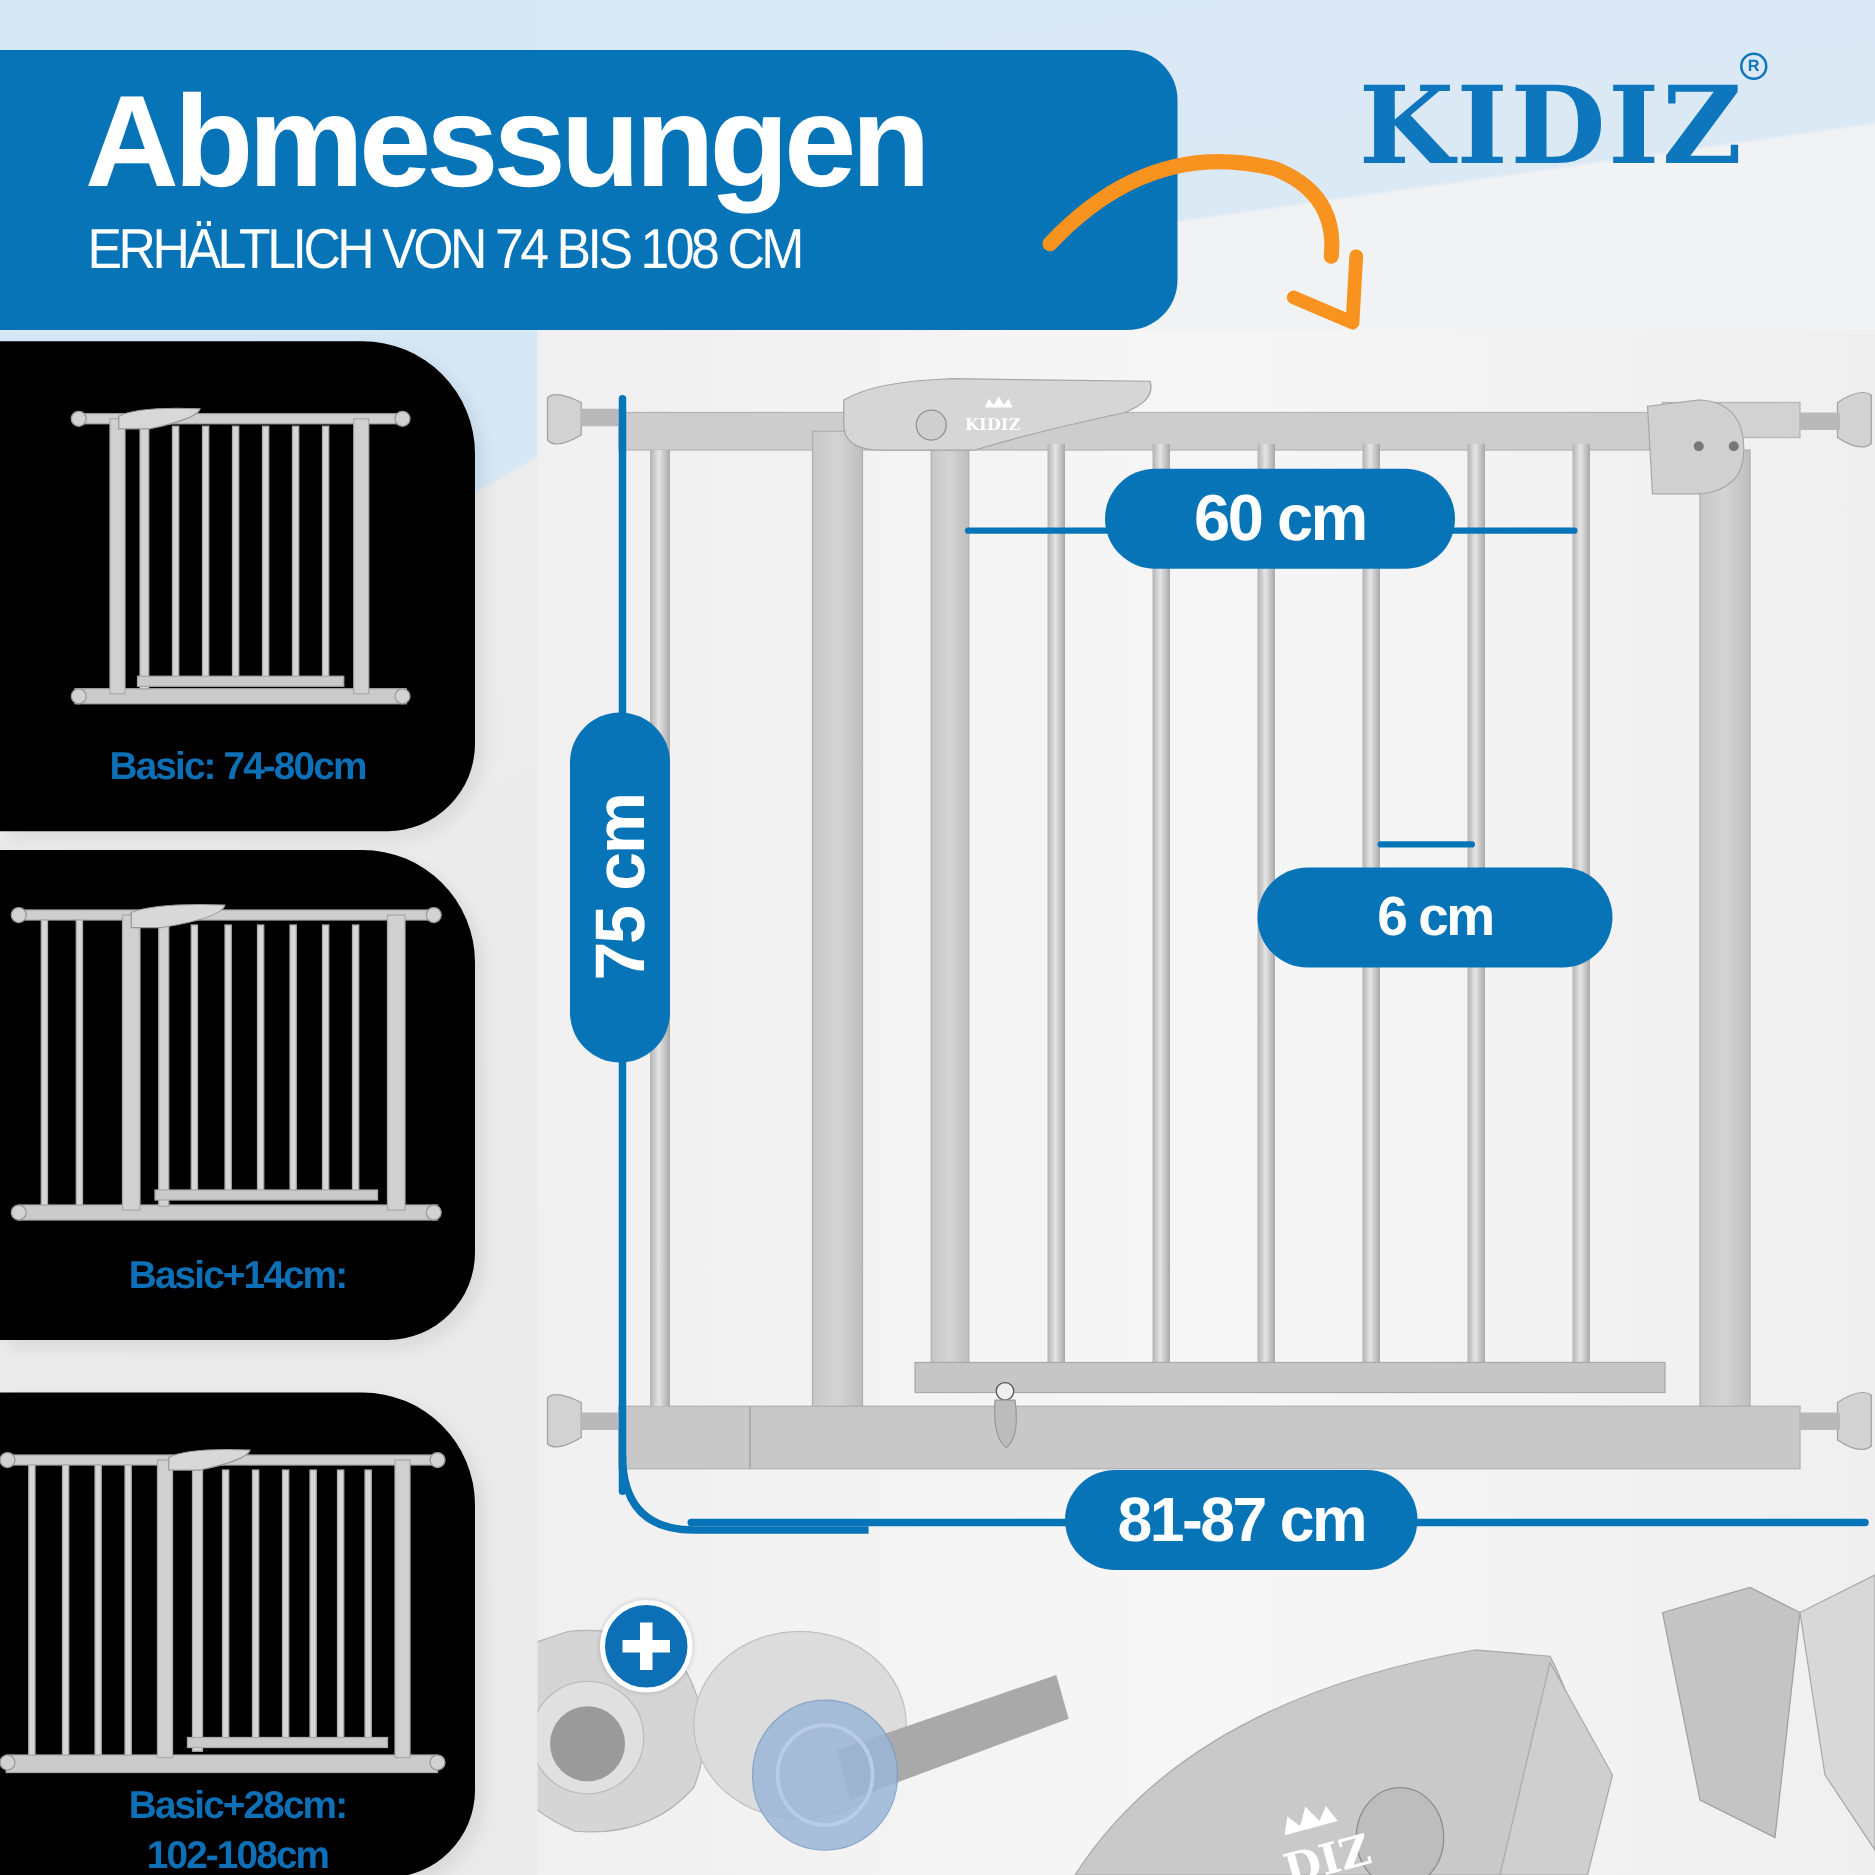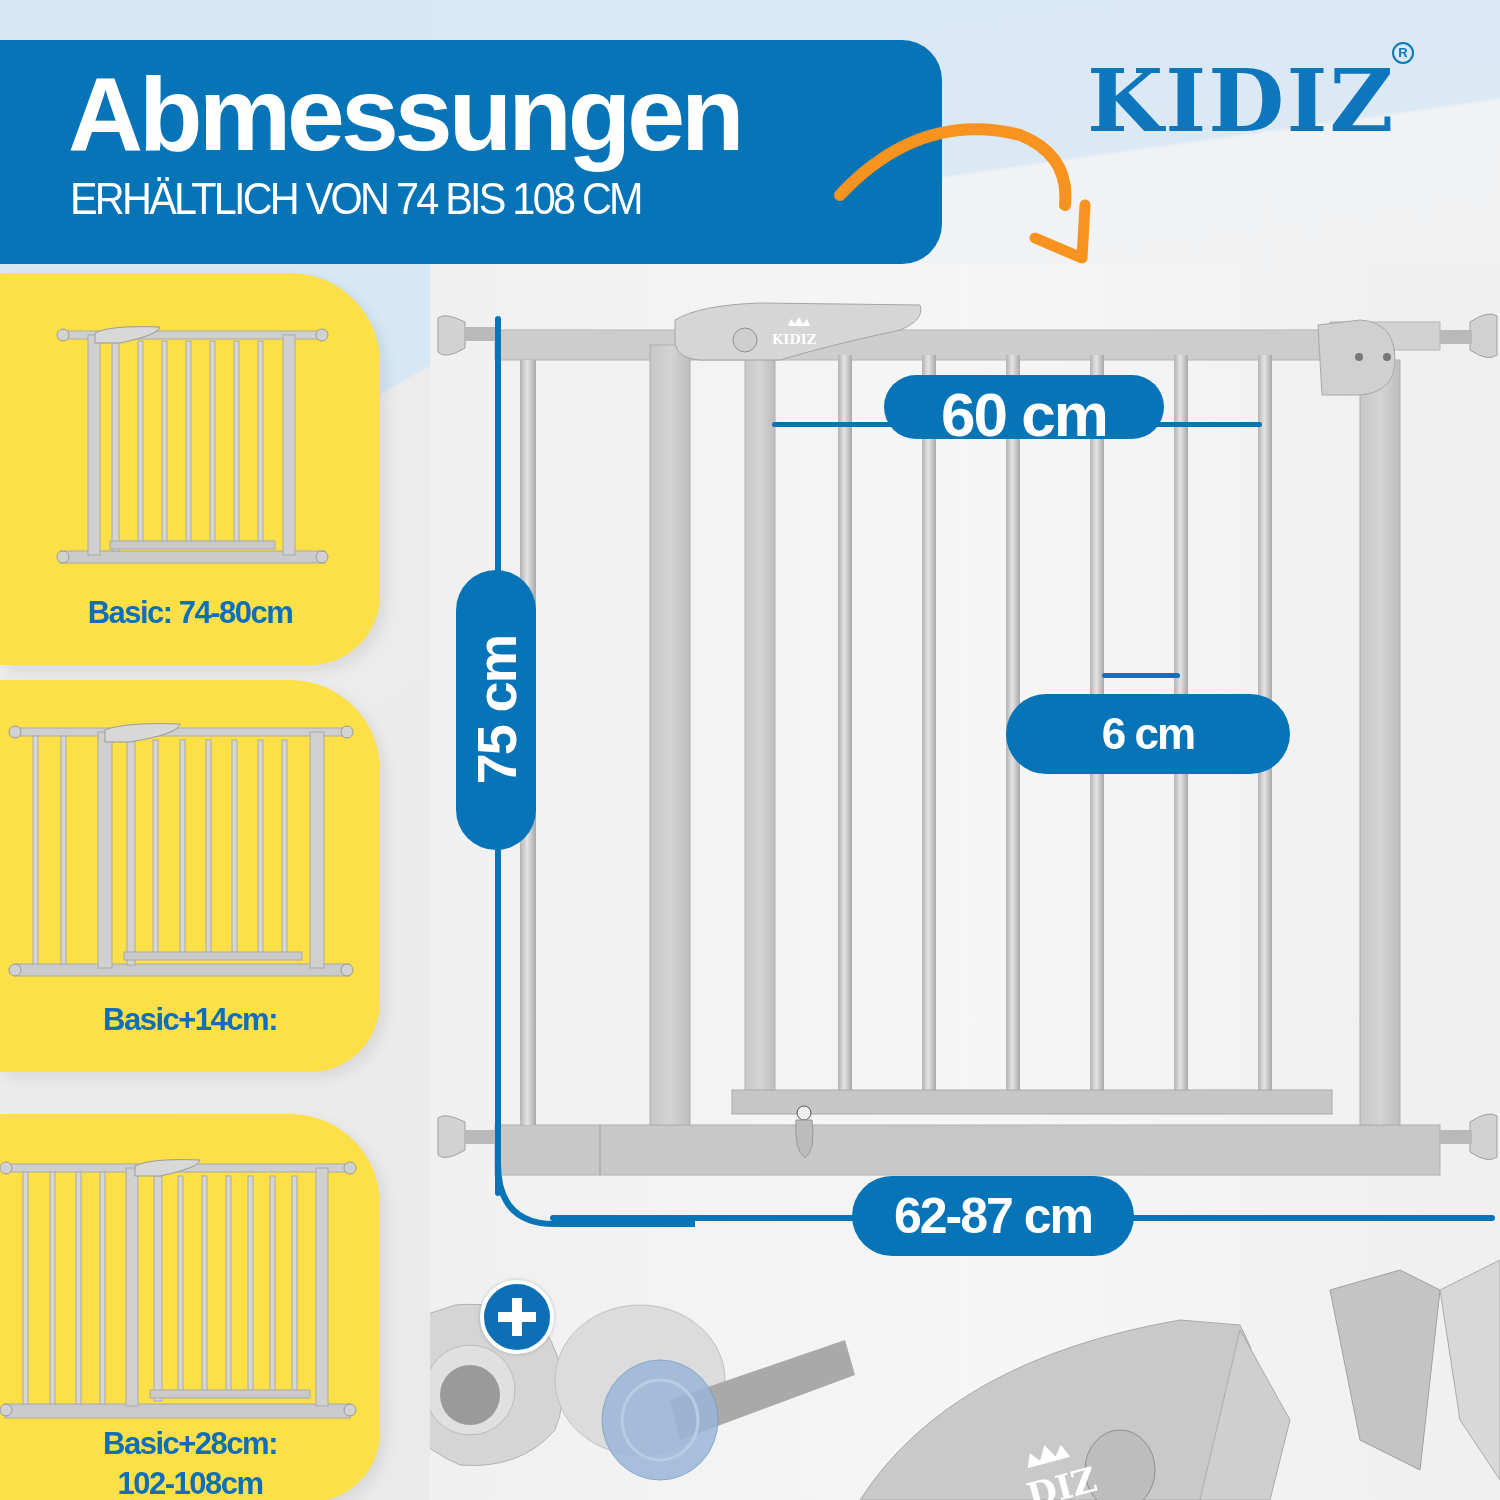--- a/index.html
+++ b/index.html
@@ -38,21 +38,21 @@
     transform: scaleX(1.02);
   }
   .brand-reg {
     position: absolute; left: 1392px; top: 42px; width: 22px; height: 22px;
     border: 2px solid #0d76bd; border-radius: 50%;
     color: #0d76bd; font-size: 13px; text-align: center; line-height: 18px; font-weight: 700;
   }
   .arrow { position: absolute; left: 820px; top: 110px; }
 
   .card {
-    position: absolute; left: 0; width: 380px; background: #fde047;
+    position: absolute; left: 0; width: 380px; background: #000000;
     border-radius: 0 90px 0 0;
     box-shadow: 6px 6px 14px rgba(0,0,0,0.08);
   }
   .card1 { top: 273px; height: 392px; border-radius: 0 90px 70px 0; }
   .card2 { top: 680px; height: 392px; border-radius: 0 90px 70px 0; }
   .card3 { top: 1088px; height: 388px; border-radius: 0 90px 70px 0; margin-top: 26px; }
   .card-label {
     position: absolute; width: 380px; text-align: center;
     color: #0d6fb5; font-weight: 700; font-size: 31px; letter-spacing: -1.5px; line-height: 40px;
   }
@@ -173,28 +173,28 @@
     <path d="M3 0 Q3 60 60 60 L200 60" stroke="#0874b8" stroke-width="6" fill="none"></path>
   </svg>
   <div class="dim-line" style="left:120px; top:951px; width:945px; height:6px;"></div>
   <div class="dim-line" style="left:342px; top:158px; width:490px; height:5px;"></div>
   <div class="dim-line" style="left:672px; top:409px; width:78px; height:5px;"></div>
 </div>
 
 <div class="pill" style="left:456px; top:570px; width:80px; height:280px; border-radius:40px;">
   <span style="position:absolute; left:50%; top:50%; transform:translate(-50%,-50%) rotate(-90deg); font-size:56px; white-space:nowrap;">75 cm</span>
 </div>
-<div class="pill" style="left:884px; top:375px; width:280px; height:64px; line-height:80px; font-size:62px;">
+<div class="pill" style="left:884px; top:375px; width:280px; height:80px; line-height:80px; font-size:52px;">
   <span>60 cm</span>
 </div>
 <div class="pill" style="left:1006px; top:694px; width:284px; height:80px; line-height:80px; font-size:44px;">
   <span>6 cm</span>
 </div>
 <div class="pill" style="left:852px; top:1176px; width:282px; height:80px; line-height:80px; font-size:50px;">
-  <span>62-87 cm</span>
+  <span>81-87 cm</span>
 </div>
 
 <div class="plus-badge"></div>
 
 <div class="header-banner"></div>
 <div class="header-title">Abmessungen</div>
 <div class="header-subtitle">ERHÄLTLICH VON 74 BIS 108 CM</div>
 
 <svg class="arrow" width="280" height="170">
   <path d="M20 85 Q100 0 200 25 Q250 45 245 95" stroke="#f7931e" stroke-width="12" fill="none" stroke-linecap="round"></path>

